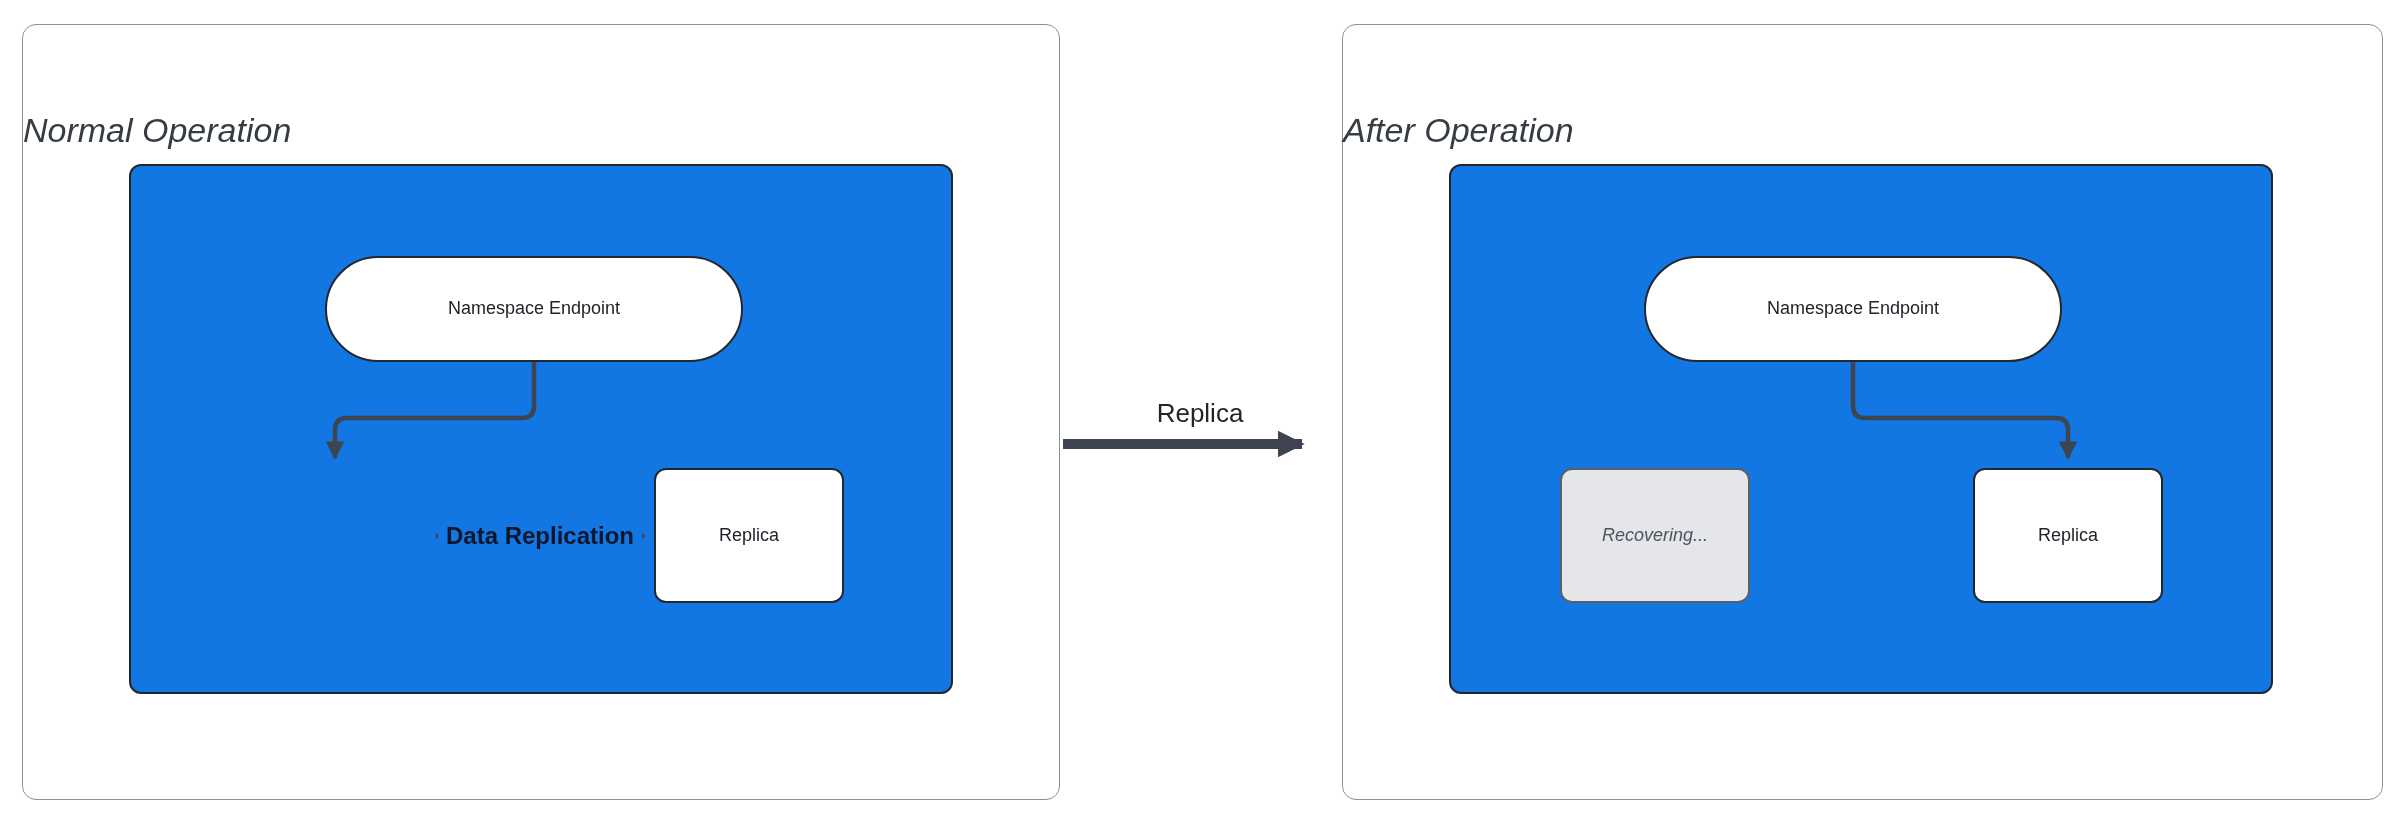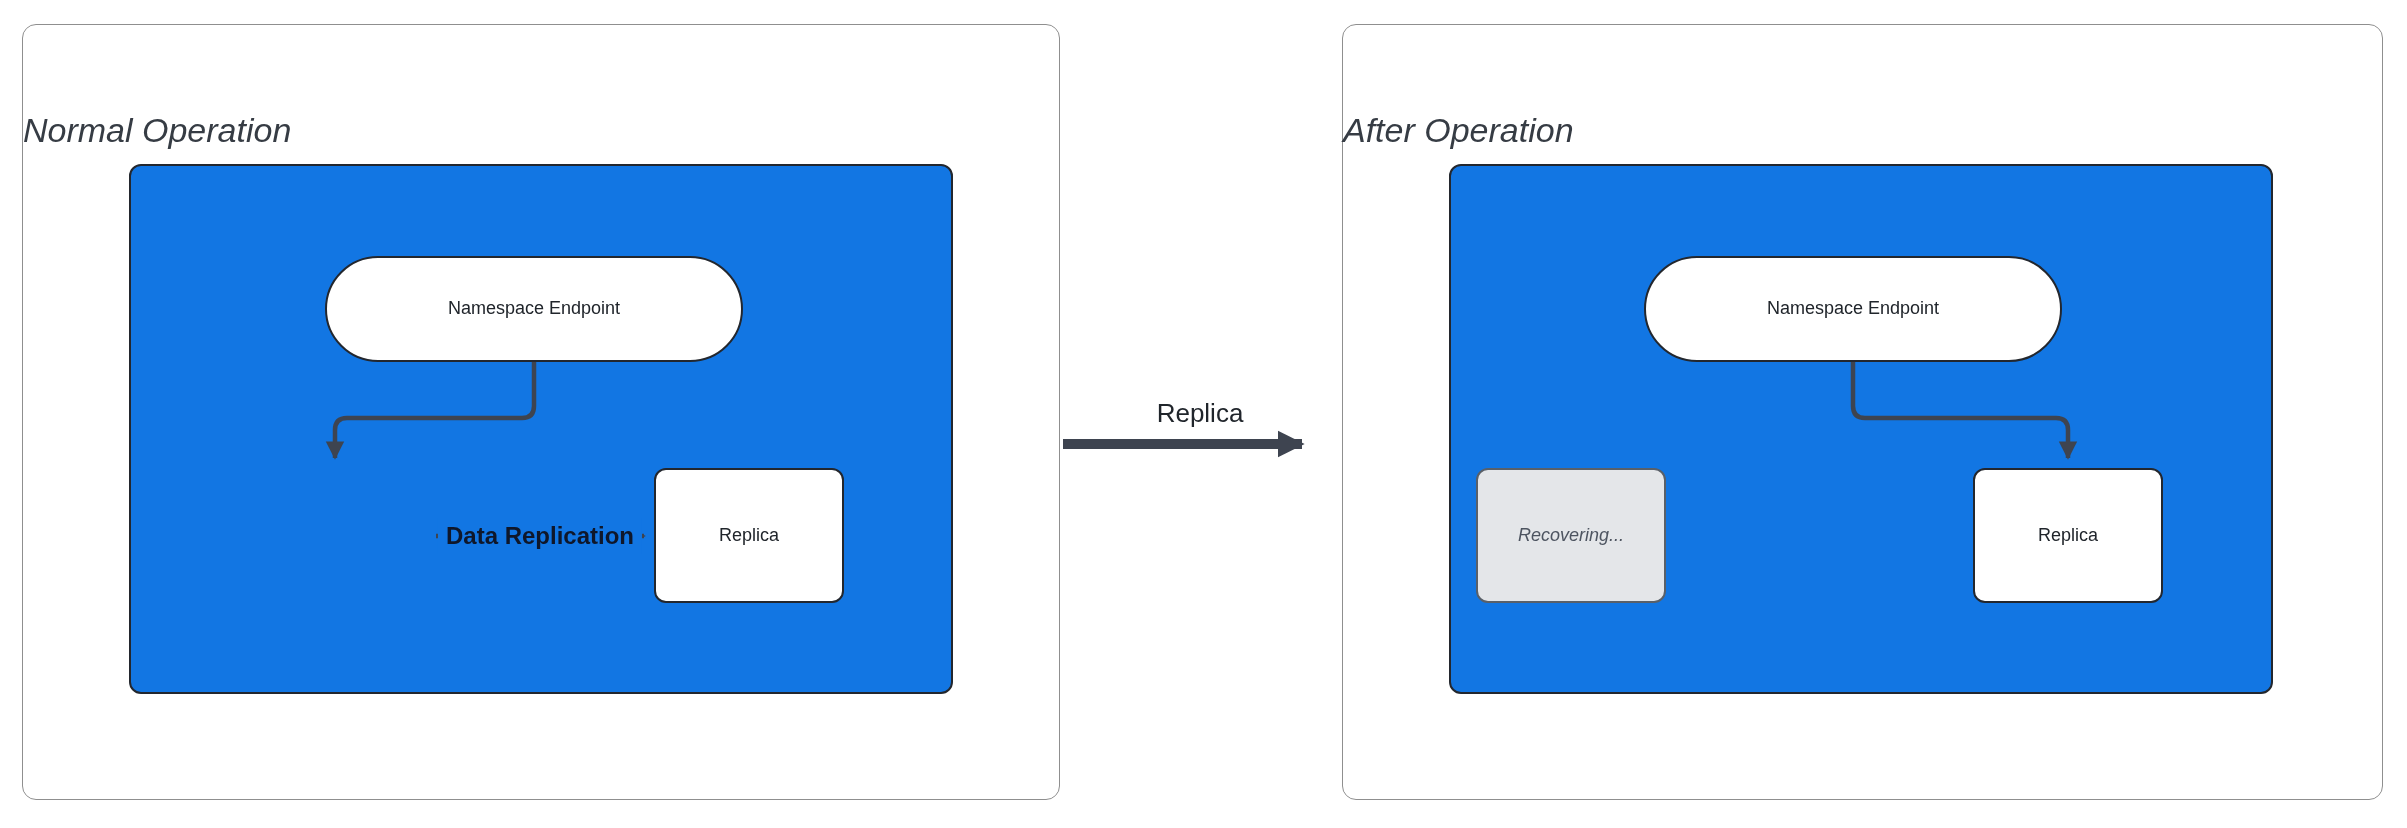--- a/index.html
+++ b/index.html
@@ -77,21 +77,21 @@
   .pill-right { left: 1644px; }
 
   .box {
     width: 190px; height: 135px;
     top: 468px;
     border-radius: 12px;
   }
   .box-primary       { left: 240px;  }
   .box-replica-left  { left: 654px;  }
   .box-recovering    {
-    left: 1476px;
+    left: 1560px;
     background: var(--recovering-fill);
     border: 2px solid var(--recovering-border);
     color: var(--recovering-text);
     font-style: italic;
   }
   .box-replica-right { left: 1973px; }
 
   svg.arrows {
     position: absolute; inset: 0;
     width: 2407px; height: 828px;

